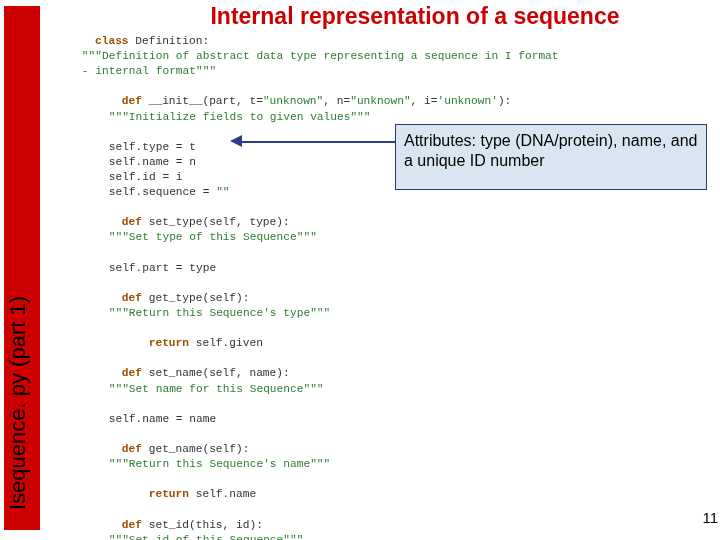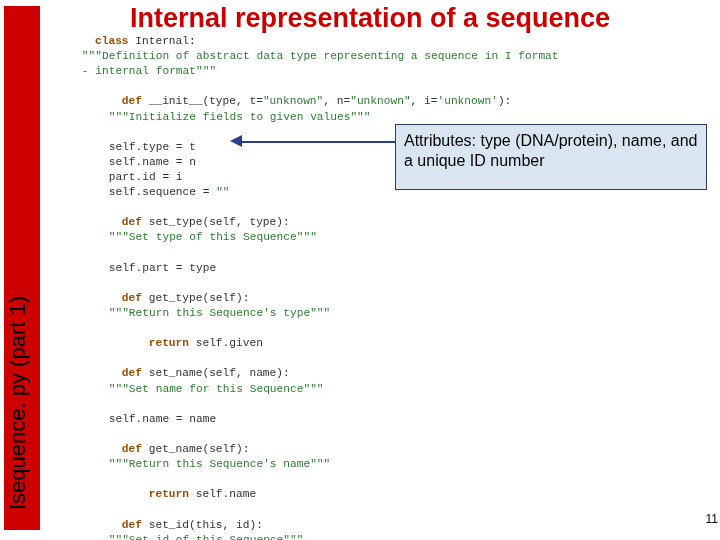--- a/index.html
+++ b/index.html
@@ -13,23 +13,24 @@
     width: 720px;
     height: 540px;
     position: relative;
     background: #fff;
   }
   .title {
     position: absolute;
     top: 3px;
     left: 130px;
     right: 20px;
-    font-size: 27px;
+    font-size: 23px;
     font-weight: bold;
     color: #cc0000;
+    text-align: center;
   }
   .left-col {
     position: absolute;
     left: 4px;
     top: 6px;
     width: 36px;
     height: 524px;
     background: #cc0000;
   }
   .left-label {
@@ -85,44 +86,44 @@
     width: 0;
     height: 0;
     border-top: 6px solid transparent;
     border-bottom: 6px solid transparent;
     border-right: 12px solid #2a3d8f;
   }
   .pagenum {
     position: absolute;
     right: 2px;
     bottom: 14px;
-    font-size: 12px;
+    font-size: 15px;
     color: #000;
   }
 </style>
 </head>
 <body>
 
 <div class="slide">
 
   <div class="left-col"></div>
   <div class="left-label">Isequence. py (part 1)</div>
 
   <div class="title">Internal representation of a sequence</div>
 
-  <div class="code-area"><span class="kw">class</span><span> Internal:</span>
+  <div class="code-area"><span class="kw">class</span><span> Definition:</span>
 <span>    </span><span class="str">"""Definition of abstract data type representing a sequence in I format</span>
 <span class="str">    - internal format"""</span>
 <span> </span>
-<span>    </span><span class="kw">def</span><span> __init__(type, t=</span><span class="str">"unknown"</span><span>, n=</span><span class="str">"unknown"</span><span>, i=</span><span class="str">'unknown'</span><span>):</span>
+<span>    </span><span class="kw">def</span><span> __init__(part, t=</span><span class="str">"unknown"</span><span>, n=</span><span class="str">"unknown"</span><span>, i=</span><span class="str">'unknown'</span><span>):</span>
 <span>        </span><span class="str">"""Initialize fields to given values"""</span>
 <span> </span>
 <span>        self.type = t</span>
 <span>        self.name = n</span>
-<span>        part.id = i</span>
+<span>        self.id = i</span>
 <span>        self.sequence = </span><span class="str">""</span>
 <span> </span>
 <span>    </span><span class="kw">def</span><span> set_type(self, type):</span>
 <span>        </span><span class="str">"""Set type of this Sequence"""</span>
 <span> </span>
 <span>        self.part = type</span>
 <span> </span>
 <span>    </span><span class="kw">def</span><span> get_type(self):</span>
 <span>        </span><span class="str">"""Return this Sequence's type"""</span>
 <span> </span>

